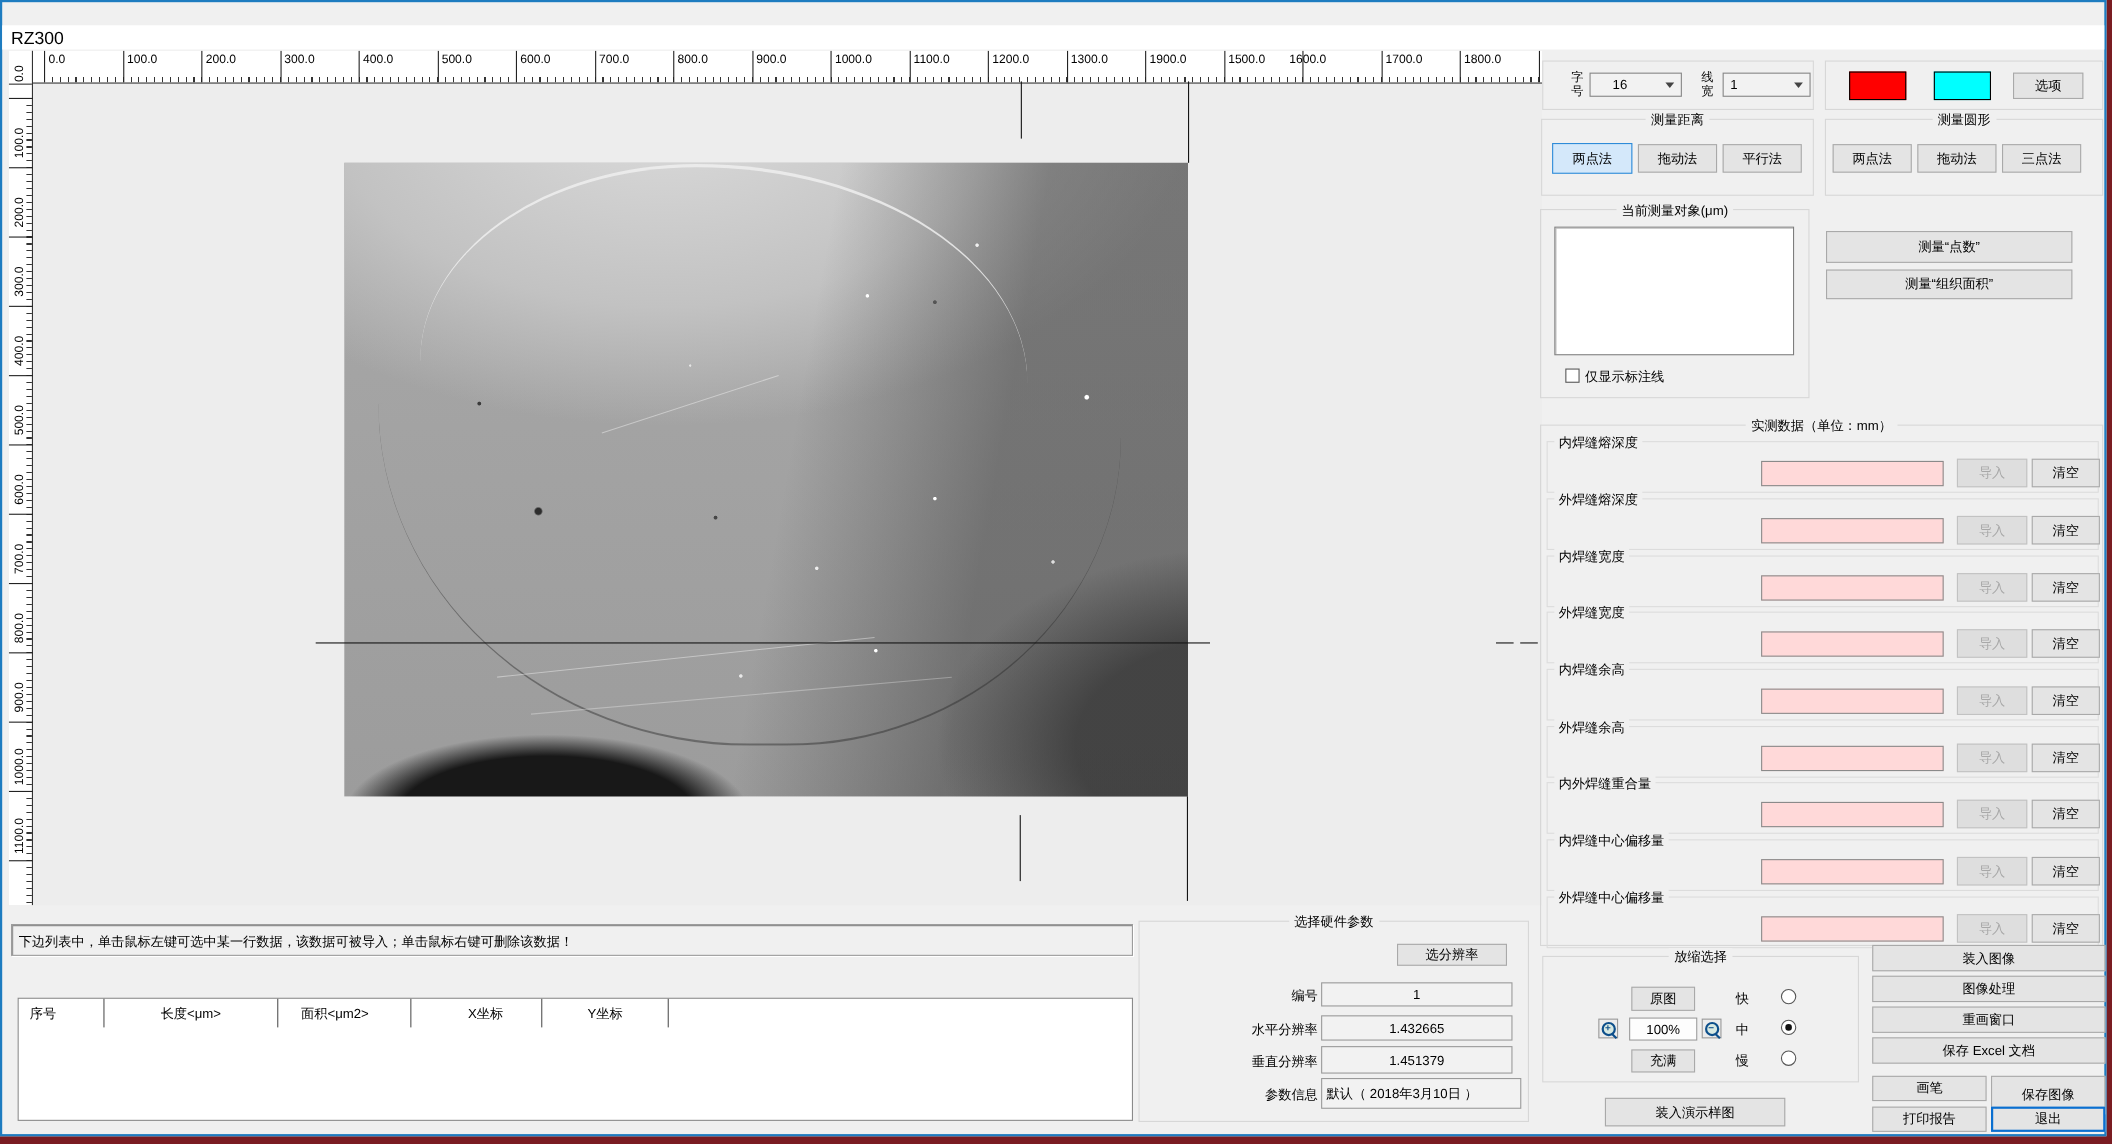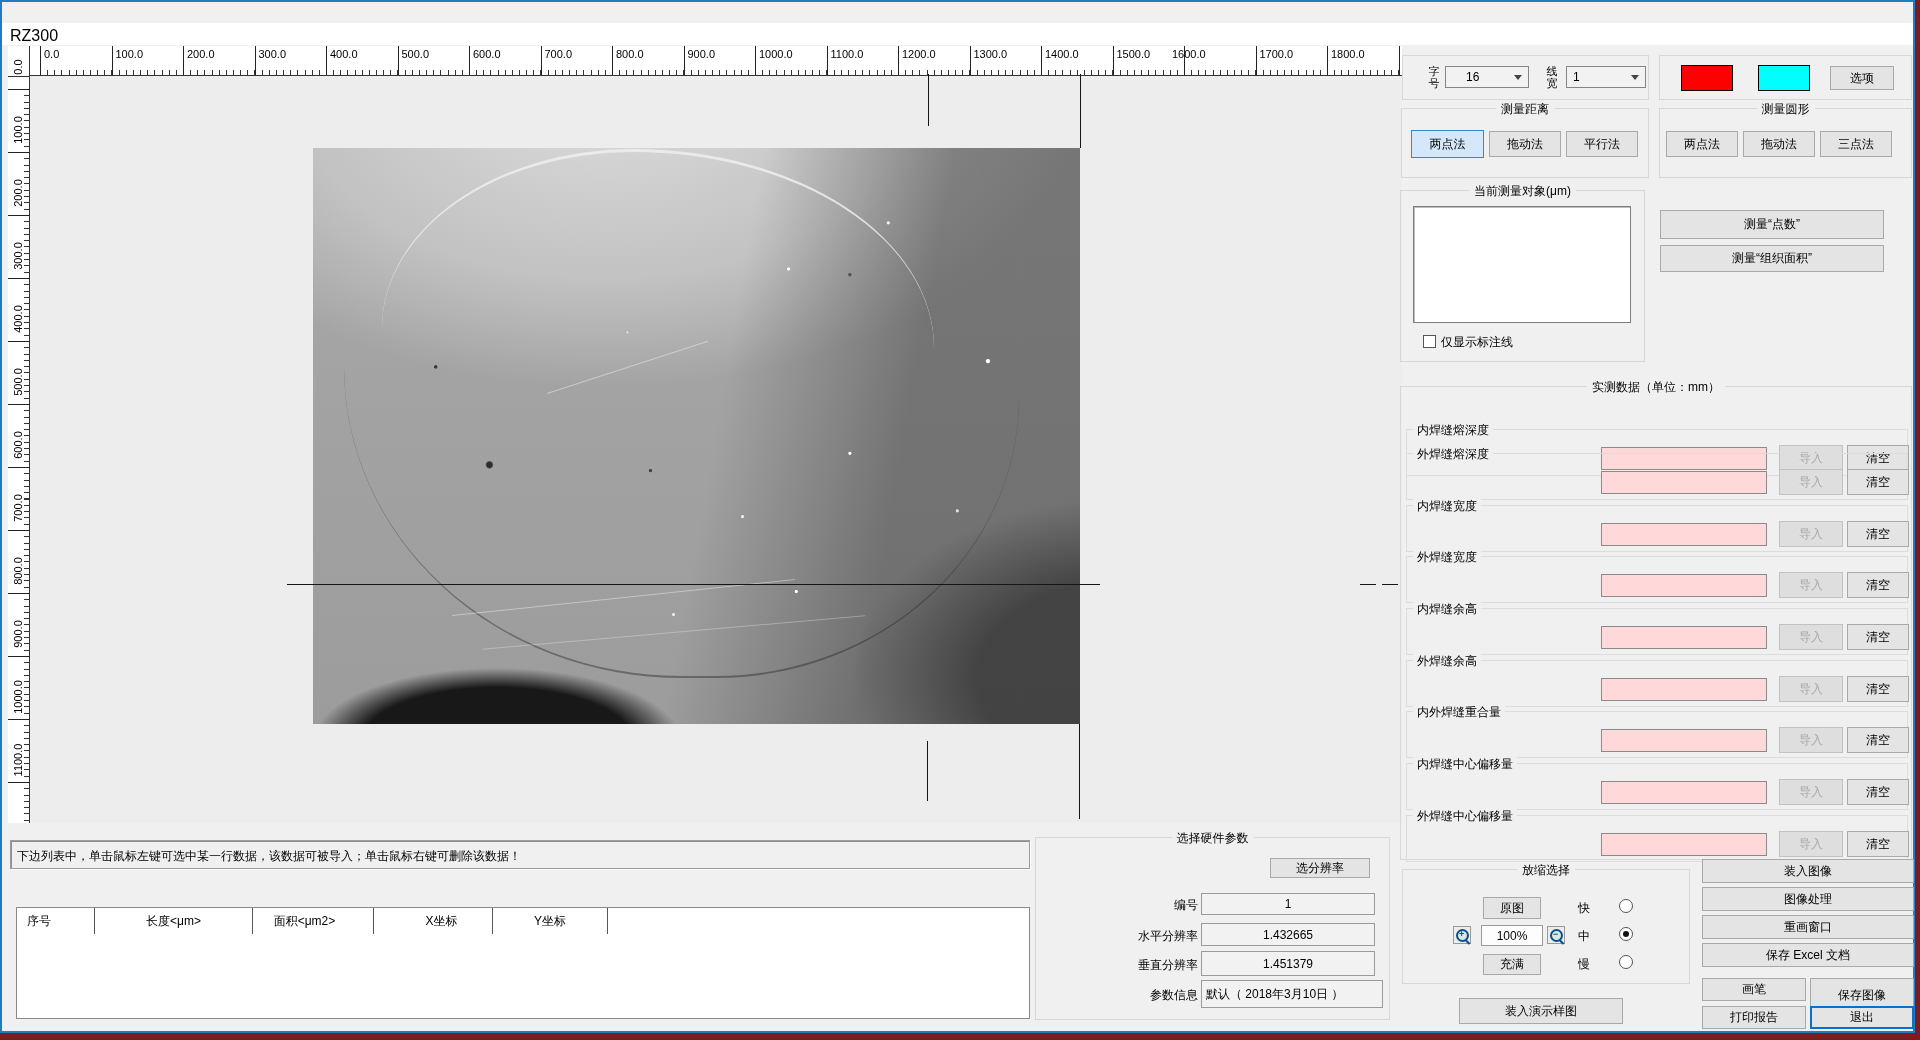--- a/index.html
+++ b/index.html
@@ -140,21 +140,21 @@
         <span class="hlabel" style="left: 657.5px;">900.0</span>
         <div class="htick" style="left: 725px;"></div>
         <span class="hlabel" style="left: 729px;">1000.0</span>
         <div class="htick" style="left: 796.5px;"></div>
         <span class="hlabel" style="left: 800.5px;">1100.0</span>
         <div class="htick" style="left: 868px;"></div>
         <span class="hlabel" style="left: 872px;">1200.0</span>
         <div class="htick" style="left: 939.5px;"></div>
         <span class="hlabel" style="left: 943.5px;">1300.0</span>
         <div class="htick" style="left: 1011px;"></div>
-        <span class="hlabel" style="left: 1015px;">1400.0</span>
+        <span class="hlabel" style="left: 1015px;">1900.0</span>
         <div class="htick" style="left: 1082.5px;"></div>
         <span class="hlabel" style="left: 1086.5px;">1500.0</span>
         <div class="htick" style="left: 1154px;"></div>
         <span class="hlabel" style="left: 1142px;">1600.0</span>
         <div class="htick" style="left: 1225.5px;"></div>
         <span class="hlabel" style="left: 1229.5px;">1700.0</span>
         <div class="htick" style="left: 1297px;"></div>
         <span class="hlabel" style="left: 1301px;">1800.0</span>
         <div class="htick" style="left: 1368.5px;"></div>
       </div>
@@ -243,21 +243,21 @@
     <span class="cb" style="left:22px; top:144px;"></span>
     <span class="cb-label" style="left:40px; top:143px;">仅显示标注线</span>
   </div>
 
   <div class="btn" style="left:1658px; top:208px; width:224px; height:29px;">测量“点数”</div>
   <div class="btn" style="left:1658px; top:243px; width:224px; height:27px;">测量“组织面积”</div>
 
   <div class="grp" style="left:1398px; top:384px; width:512px; height:474px;">
     <span class="grp-title">实测数据（单位：mm）</span>
 
-    <div class="mrow" style="top:14px;margin-top:28px;">
+    <div class="mrow" style="top:14px;">
       <span class="mrow-label">内焊缝熔深度</span>
       <input class="pink" value="" style="">
       <div class="btn dis imp">导入</div>
       <div class="btn clr">清空</div>
     </div>
     <div class="mrow" style="top:66px;">
       <span class="mrow-label">外焊缝熔深度</span>
       <input class="pink" value="" style="">
       <div class="btn dis imp">导入</div>
       <div class="btn clr">清空</div>

